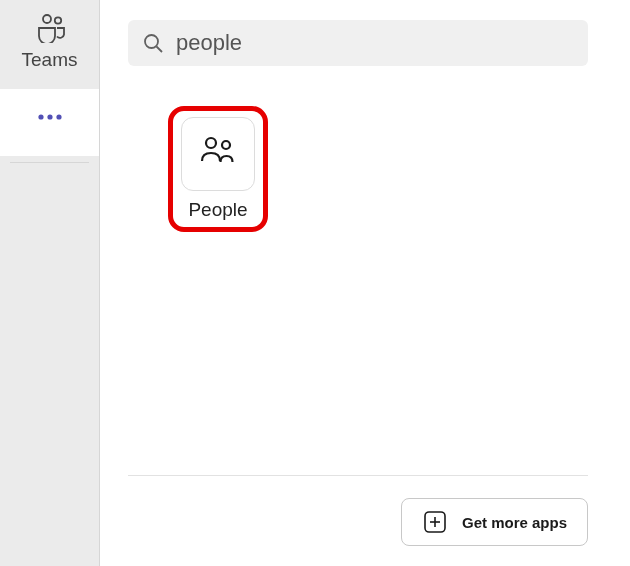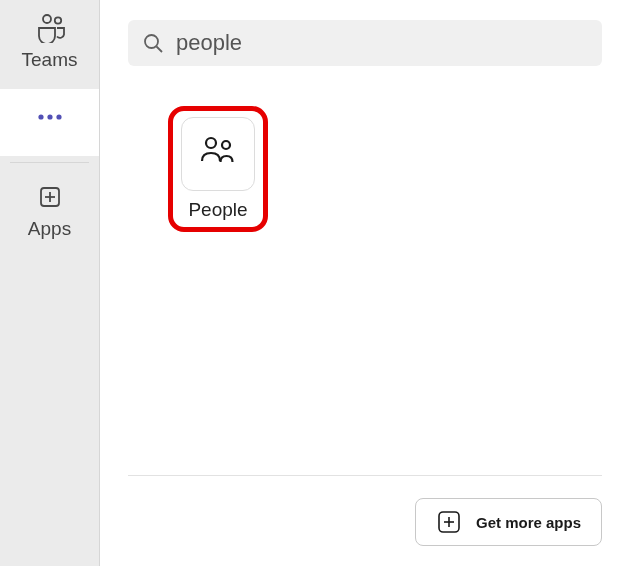--- a/index.html
+++ b/index.html
@@ -44,21 +44,21 @@
       color: #444;
     }
     .sidebar-item.active .label { color: #5250b5; }
     .divider {
       border-top: 1px solid #d6d6d6;
       margin: 6px 10px;
     }
     .content {
       flex: 1;
       background: #fff;
-      padding: 20px 28px 20px 28px;
+      padding: 20px 42px 20px 28px;
       display: flex;
       flex-direction: column;
       position: relative;
     }
     .search-row {
       background: #f0f0f0;
       border-radius: 6px;
       display: flex;
       align-items: center;
       padding: 10px 14px;
@@ -157,30 +157,20 @@
     <span class="icon">
       <svg width="28" height="10" viewBox="0 0 28 10" fill="#5250b5">
         <circle cx="5" cy="5" r="2.6"></circle>
         <circle cx="14" cy="5" r="2.6"></circle>
         <circle cx="23" cy="5" r="2.6"></circle>
       </svg>
     </span>
     <span class="label"></span>
   </div>
   <div class="divider"></div>
-  <div class="sidebar-item">
-    <span class="icon">
-      <svg width="28" height="28" viewBox="0 0 28 28" fill="none" stroke="#4a4a4a" stroke-width="1.8">
-        <rect x="5" y="5" width="18" height="18" rx="3"></rect>
-        <line x1="14" y1="9" x2="14" y2="19"></line>
-        <line x1="9" y1="14" x2="19" y2="14"></line>
-      </svg>
-    </span>
-    <span class="label">Apps</span>
-  </div>
 </div>
 
 <div class="content">
   <div class="search-row">
     <span class="search-icon">
       <svg width="22" height="22" viewBox="0 0 22 22" fill="none" stroke="#616161" stroke-width="1.8">
         <circle cx="9.5" cy="9.5" r="6.5"></circle>
         <line x1="14.5" y1="14.5" x2="20" y2="20"></line>
       </svg>
     </span>

